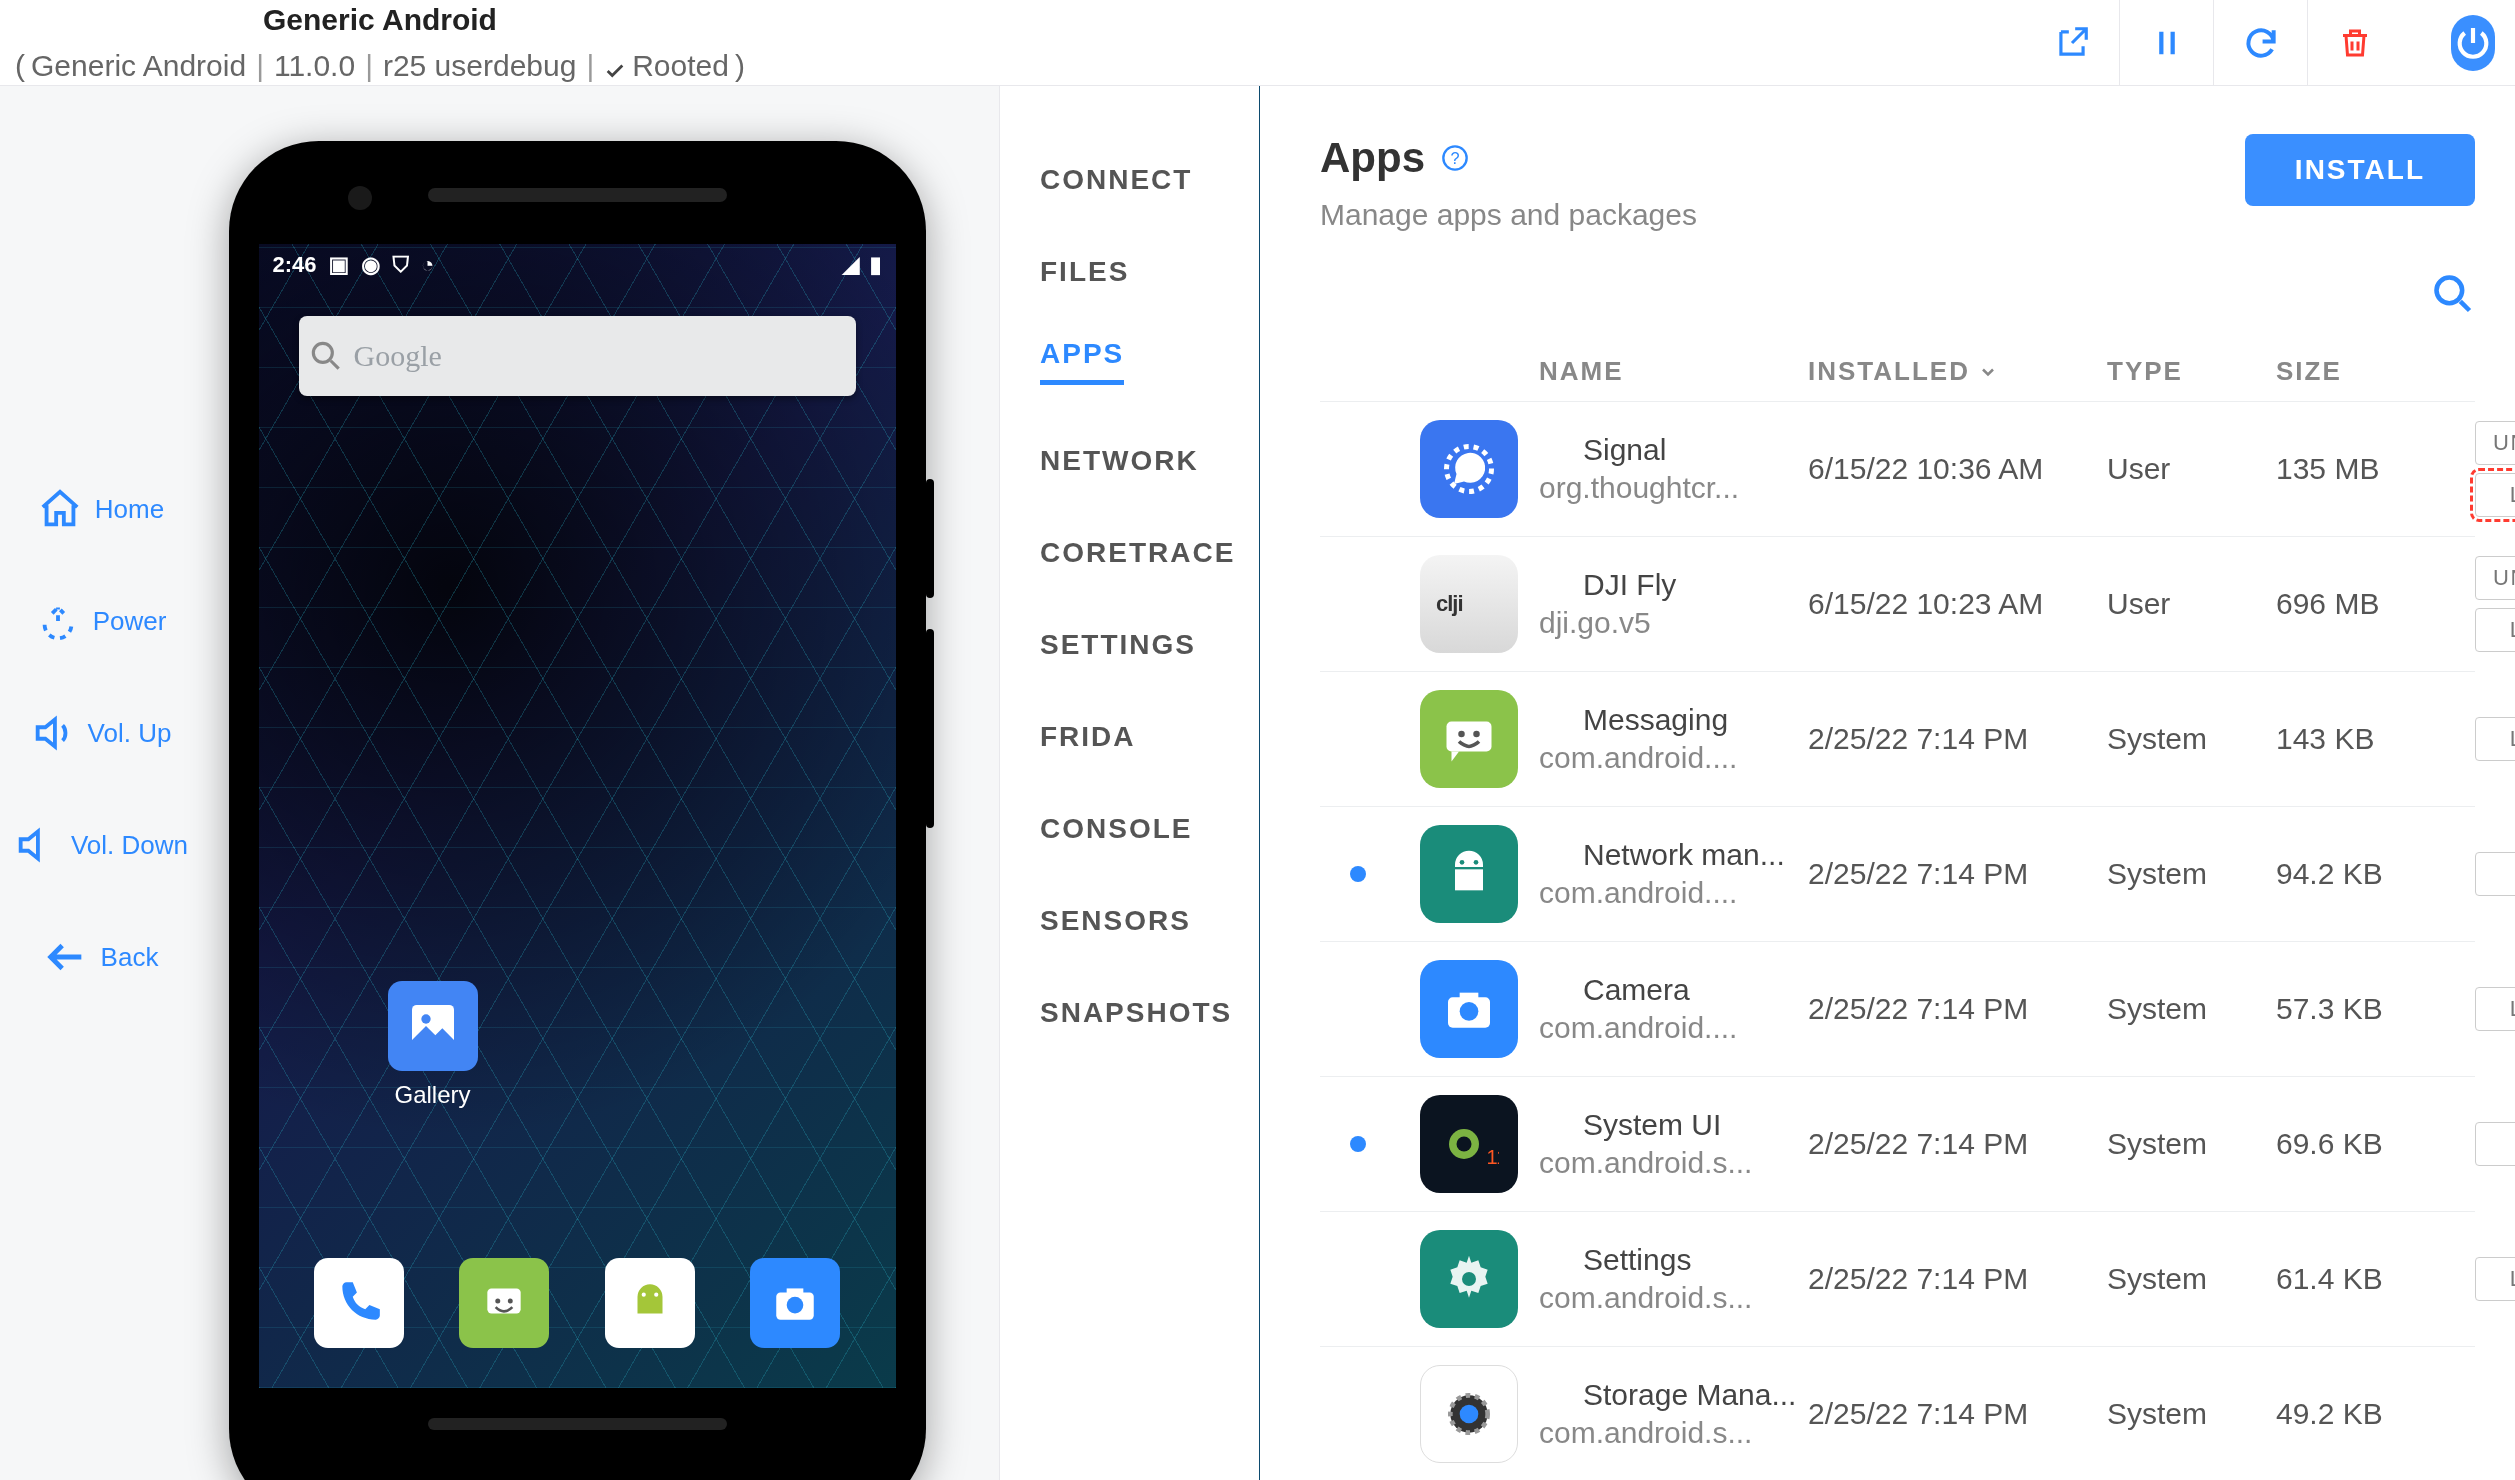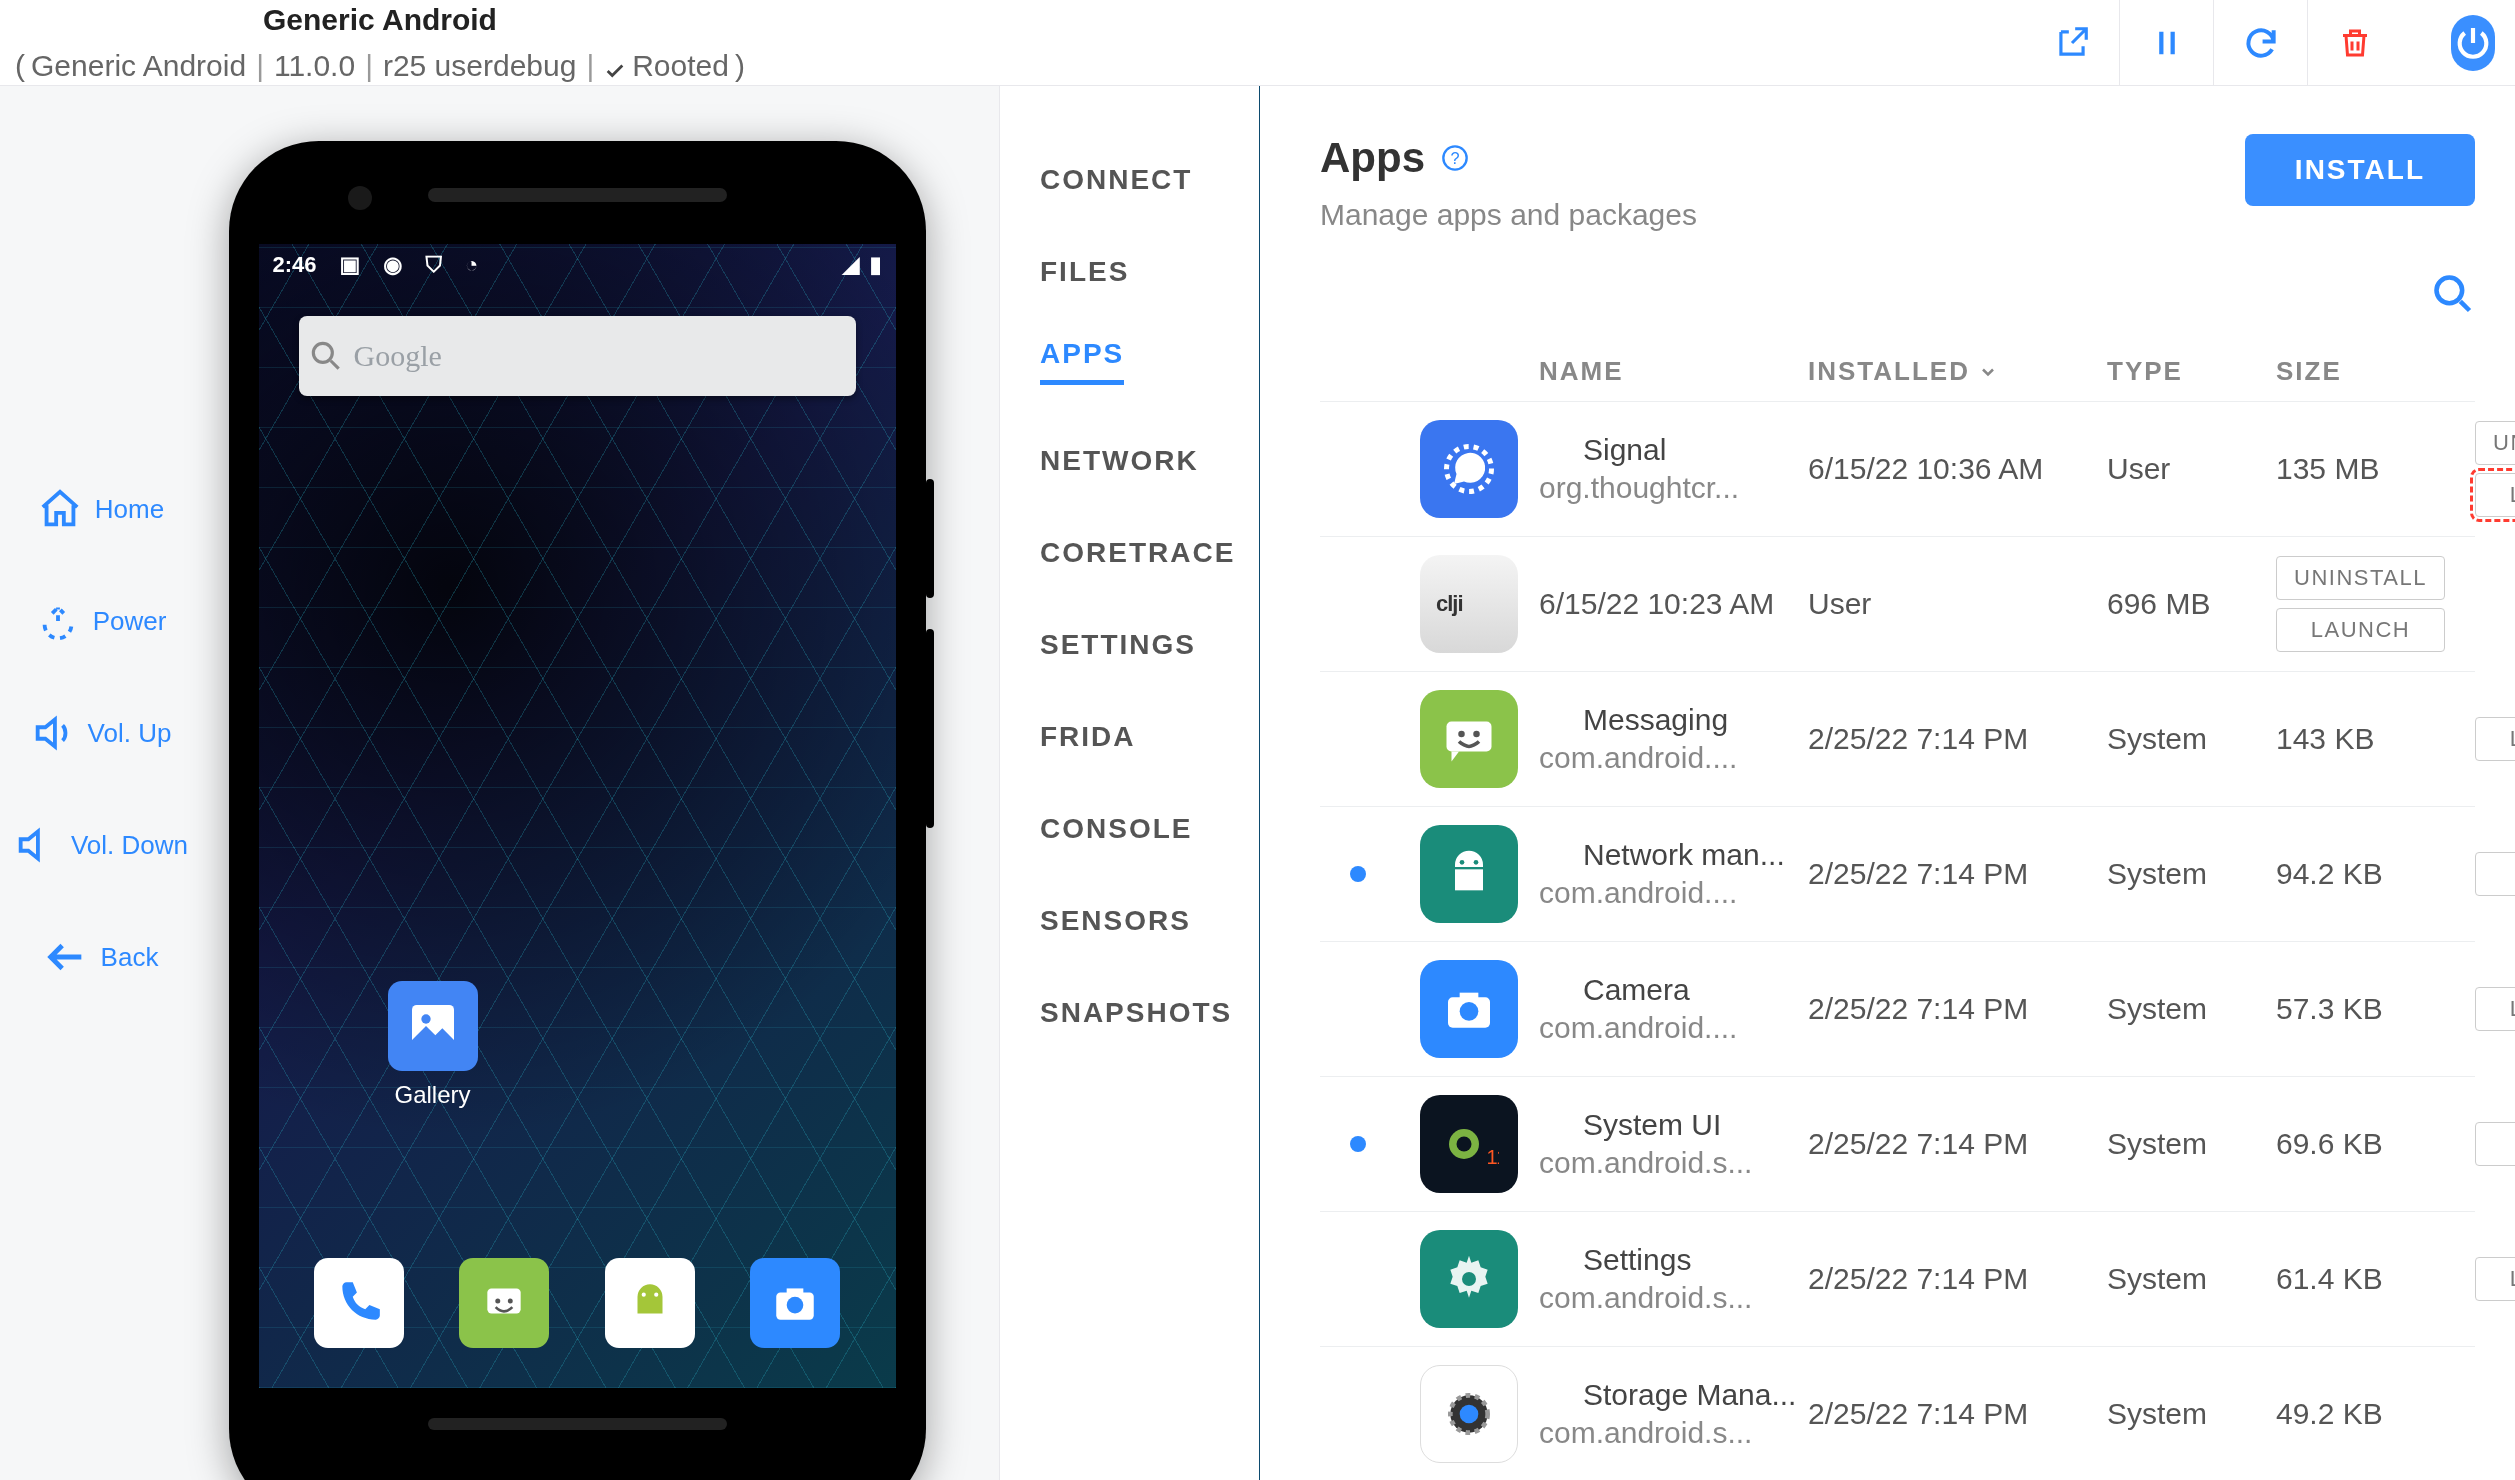--- a/index.html
+++ b/index.html
@@ -120,21 +120,21 @@
     repeating-linear-gradient(60deg, rgba(40,180,200,.25) 0 1px, transparent 1px 60px),
     repeating-linear-gradient(-60deg, rgba(40,180,200,.25) 0 1px, transparent 1px 60px),
     repeating-linear-gradient(0deg, rgba(40,180,200,.15) 0 1px, transparent 1px 60px),
     radial-gradient(circle at 30% 30%, rgba(0,0,0,.8), transparent 60%);
 }
 .status-bar {
   position:relative;
   display:flex;justify-content:space-between;align-items:center;
   padding:8px 14px;color:#fff;font-size:22px;font-weight:600;
 }
-.status-left{display:flex;gap:23px;align-items:center;}
+.status-left{display:flex;gap:12px;align-items:center;}
 .status-right{display:flex;gap:10px;align-items:center;}
 .search-widget {
   position:relative;margin:30px auto 0;width:557px;height:80px;
   background:#e8e9ea;border-radius:8px;display:flex;align-items:center;
   box-shadow:0 3px 6px rgba(0,0,0,.4);
 }
 .search-mag{width:55px;display:flex;align-items:center;justify-content:center;}
 .search-text{ color:#9aa0a6;font-size:30px;font-family:Georgia,serif;}
 .app-row {
   position:absolute;bottom:40px;left:0;right:0;
@@ -464,20 +464,24 @@
             <div class="small-btn highlight-launch">LAUNCH</div>
           </div>
         </div>
         <div class="row">
           <div></div>
           <div class="app-icon ic-dji">
             <svg width="70" height="30" viewBox="0 0 70 30">
               <text x="2" y="22" font-family="Arial" font-weight="900" font-size="22" fill="#333" letter-spacing="-1">clji</text>
             </svg>
           </div>
+          <div class="app-name-cell">
+            <div class="app-name">DJI Fly</div>
+            <div class="app-pkg">dji.go.v5</div>
+          </div>
           <div class="td">6/15/22 10:23 AM</div>
           <div class="td">User</div>
           <div class="td">696 MB</div>
           <div class="action-cell">
             <div class="small-btn">UNINSTALL</div>
             <div class="small-btn">LAUNCH</div>
           </div>
         </div>
         <div class="row">
           <div></div>

